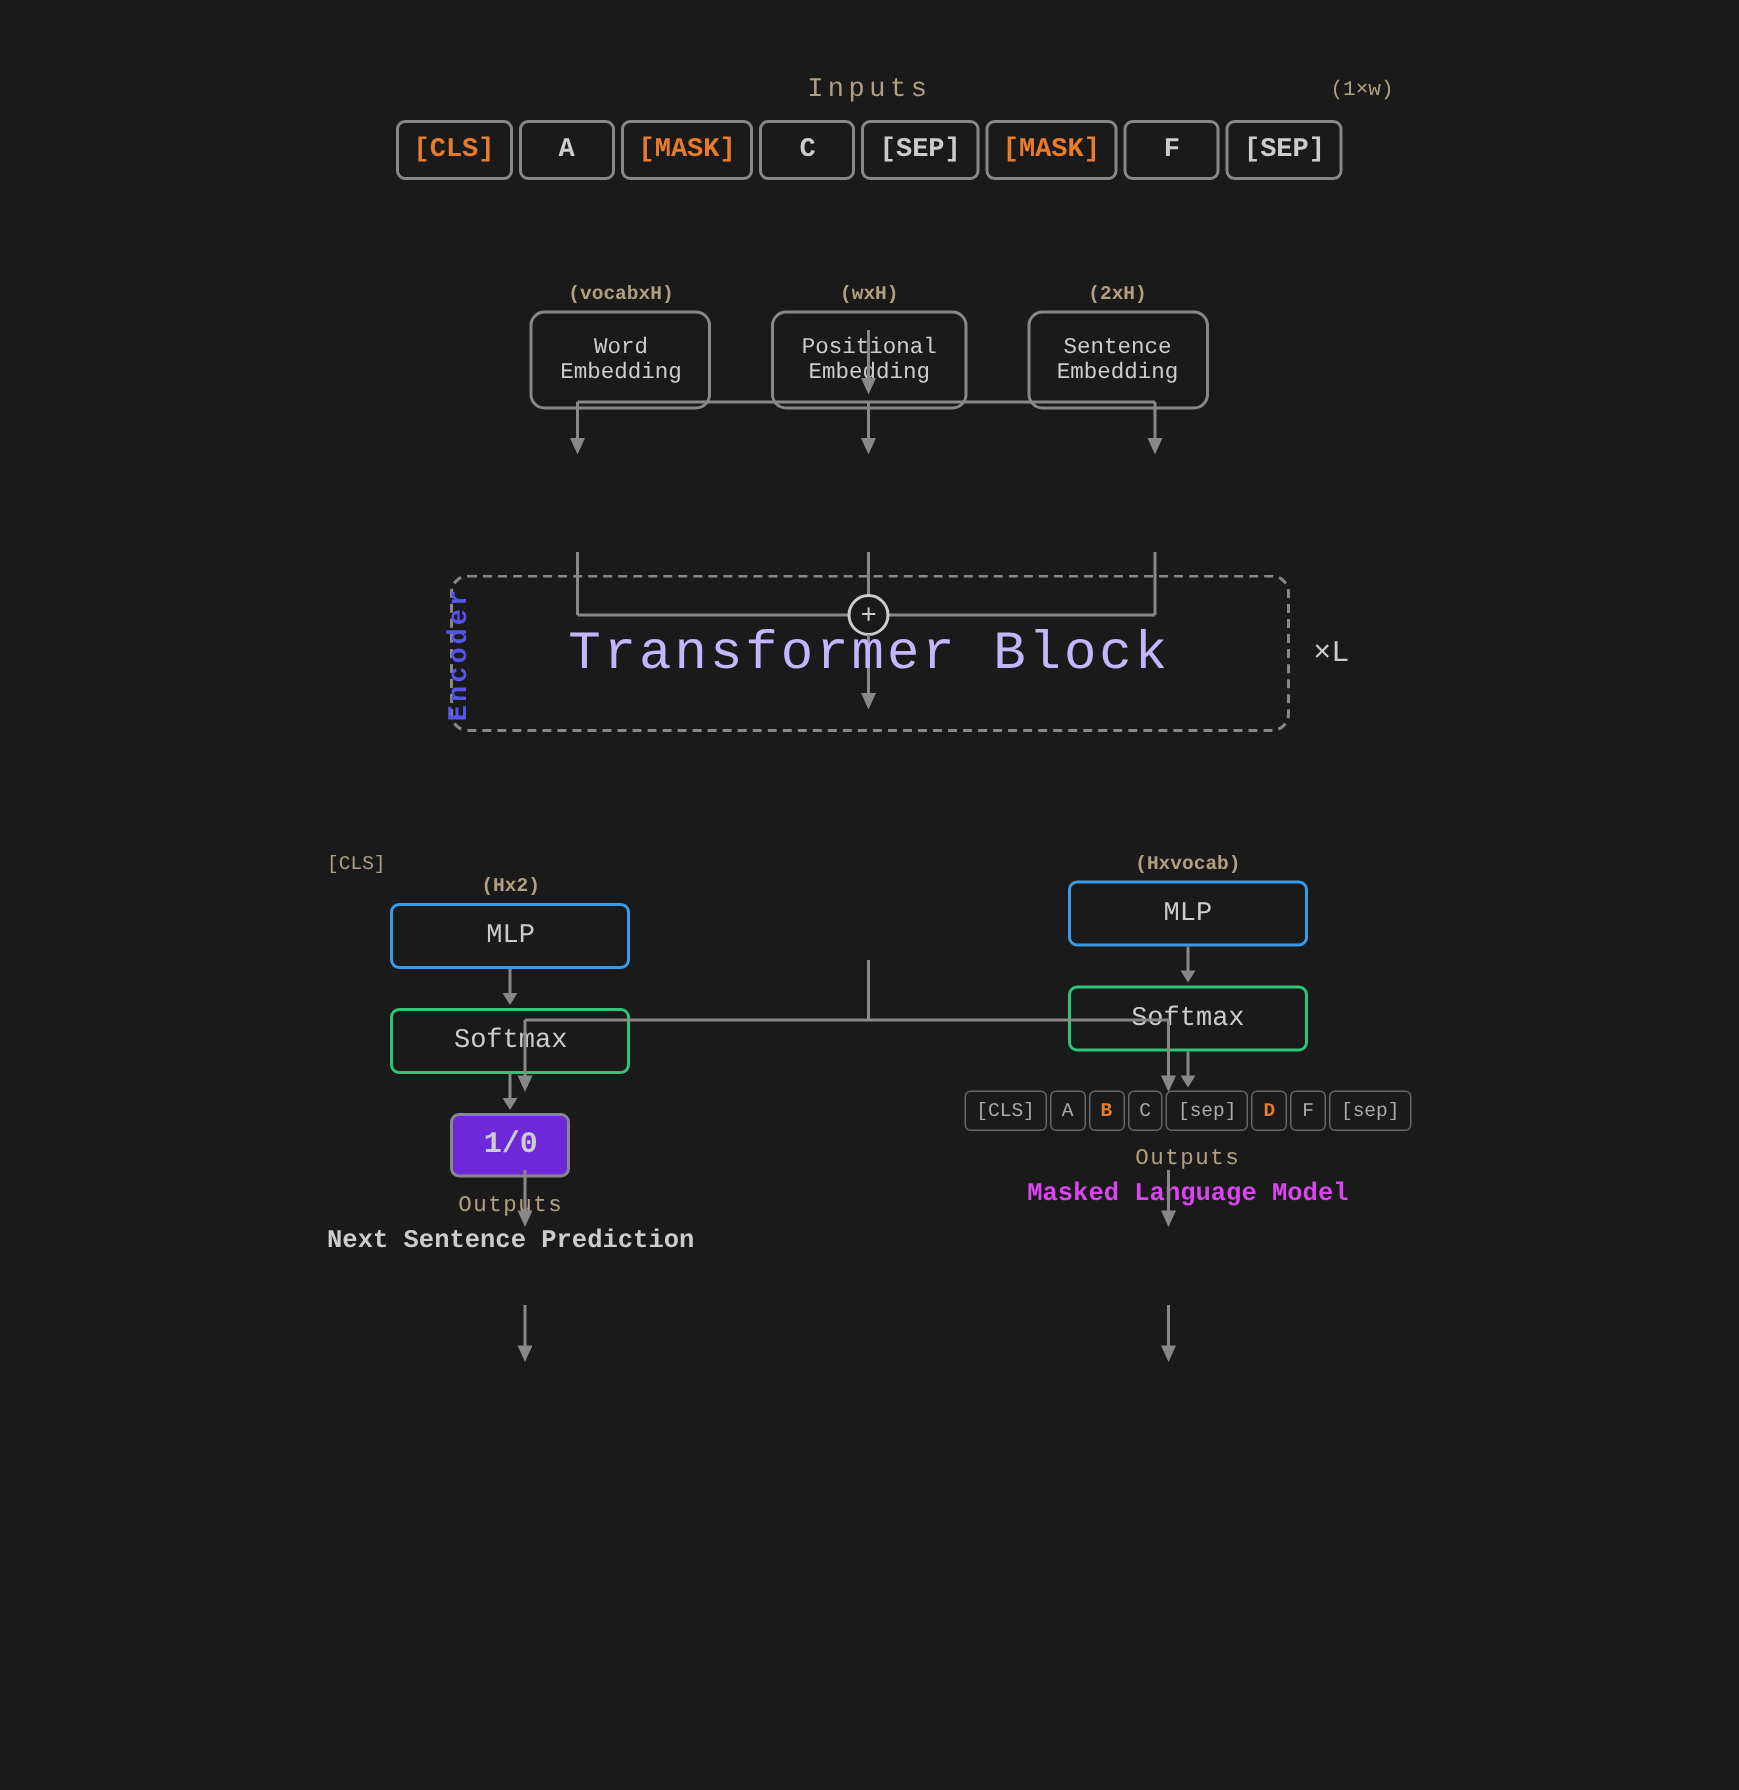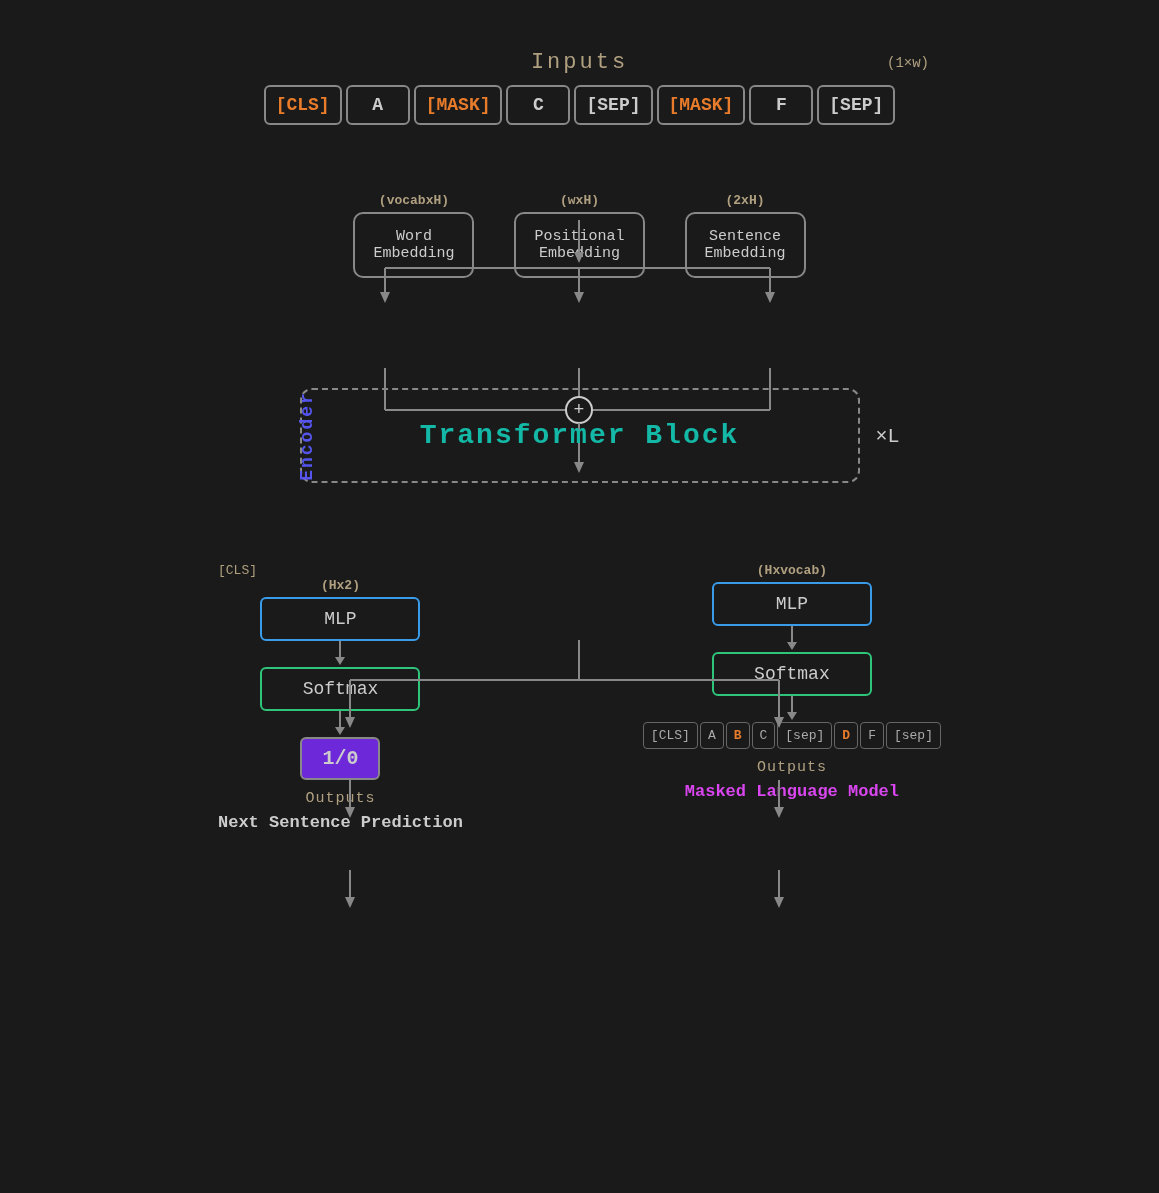--- a/index.html
+++ b/index.html
@@ -76,23 +76,23 @@
       white-space: nowrap;
     }
     .transformer-block {
       border: 2.5px dashed #888;
       border-radius: 12px;
       padding: 30px 40px;
       text-align: center;
       width: 100%;
     }
     .transformer-block-text {
-      font-size: 28px;
-      color: #14b8a6;
-      font-weight: bold;
+      font-size: 36px;
+      color: #c4b5fd;
+      font-weight: normal;
       letter-spacing: 2px;
     }
     .xl-label {
       position: absolute;
       right: -40px;
       top: 50%;
       transform: translateY(-50%);
       color: #ccc;
       font-size: 20px;
     }
@@ -232,21 +232,21 @@
     <polygon points="350,888 345,877 355,877" fill="#888"></polygon>
 
     <line x1="779" y1="760" x2="779" y2="790" stroke="#888" stroke-width="2"></line>
     <polygon points="779,798 774,787 784,787" fill="#888"></polygon>
     <line x1="779" y1="850" x2="779" y2="880" stroke="#888" stroke-width="2"></line>
     <polygon points="779,888 774,877 784,877" fill="#888"></polygon>
     <line x1="779" y1="935" x2="779" y2="895" stroke="#888" stroke-width="0"></line>
   </svg>
 
   <div style="display:flex; justify-content:center; align-items:center; width:100%; position:relative; margin-top:30px;">
-    <div style="color:#b0a080; font-size:22px; letter-spacing:3px; font-family:'Courier New',monospace;">Inputs</div>
+    <div style="color:#b0a080; font-size:18px; letter-spacing:3px; font-family:'Courier New',monospace;">Inputs</div>
     <div style="color:#b0a080; font-size:14px; position:absolute; right:230px; font-family:'Courier New',monospace;text-align:right;">(1×w)</div>
   </div>
 
   <div class="tokens-row" style="margin-top:10px;">
     <div class="token-box" style="color:#e87c2a;">[CLS]</div>
     <div class="token-box">A</div>
     <div class="token-box orange">[MASK]</div>
     <div class="token-box">C</div>
     <div class="token-box">[SEP]</div>
     <div class="token-box orange">[MASK]</div>

